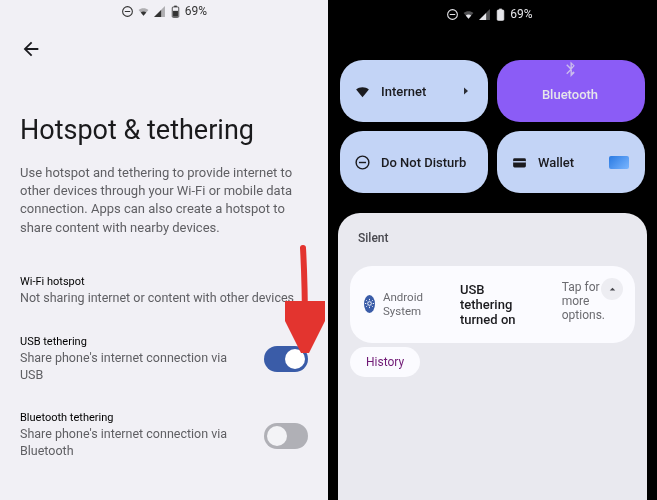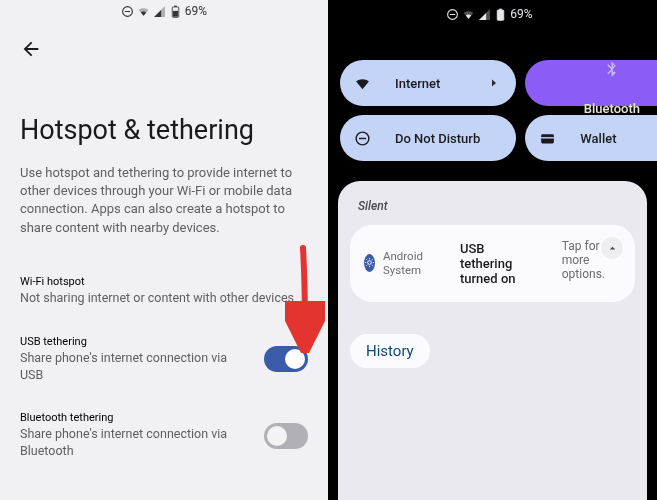--- a/index.html
+++ b/index.html
@@ -113,28 +113,28 @@
   .right .status-bar svg path,
   .right .status-bar svg rect { fill: #e6e6ea; }
   .tiles {
     display: grid;
     grid-template-columns: 1fr 1fr;
     gap: 9px 9px;
     margin-top: 36px;
     padding: 0 2px;
   }
   .tile {
-    height: 46px;
+    height: 62px;
     border-radius: 23px;
     display: flex;
     align-items: center;
     padding: 0 16px 0 14px;
     font-size: 13px;
     font-weight: 500;
-    gap: 24px;
+    gap: 10px;
     color: #1b1b1f;
   }
   .tile.active { background: #c3d4f6; }
   .tile.inactive { background: #8b5cf6; color: #e6e6ea; flex-direction: column; }
   .tile svg { width: 17px; height: 17px; flex-shrink: 0; }
   .tile .spacer { flex: 1; }
   .tile .chev { width: 12px; height: 12px; }
   .wallet-card {
     width: 20px; height: 13px;
     background: linear-gradient(135deg,#2a7ae2,#7bb6ff);
@@ -148,22 +148,21 @@
     flex: 1;
     padding: 18px 12px 0;
     display: flex;
     flex-direction: column;
   }
   .silent-label {
     font-size: 12px;
     color: #48484e;
     font-weight: 500;
     padding-left: 8px;
-    margin-bottom: 12px;
-    font-style: italic;
+    margin-bottom: 21px;
   }
   .notif {
     background: #fbfbff;
     border-radius: 22px;
     padding: 14px 14px 16px;
     display: flex;
     flex-direction: row;
     gap: 4px;
     position: relative;
   }
@@ -196,27 +195,27 @@
     color: #1b1b1f;
     padding-left: 26px;
     margin-top: 2px;
   }
   .notif-sub {
     font-size: 12px;
     color: #6b6b70;
     padding-left: 26px;
   }
   .history-chip {
-    margin-top: 32px;
+    margin-top: 4px;
     align-self: flex-start;
     background: #fbfbff;
     border-radius: 18px;
     padding: 8px 16px;
-    font-size: 15px;
-    color: #0c4a6e;
+    font-size: 12px;
+    color: #701a75;
   }
 </style>
 </head>
 <body>
 
 <div class="left">
   <div class="status-bar">
     <svg viewBox="0 0 24 24">
         <path fill="#333" d="M12 2a10 10 0 100 20 10 10 0 000-20zm0 18a8 8 0 110-16 8 8 0 010 16zm-5-9h10v2H7z"></path>
       </svg>

